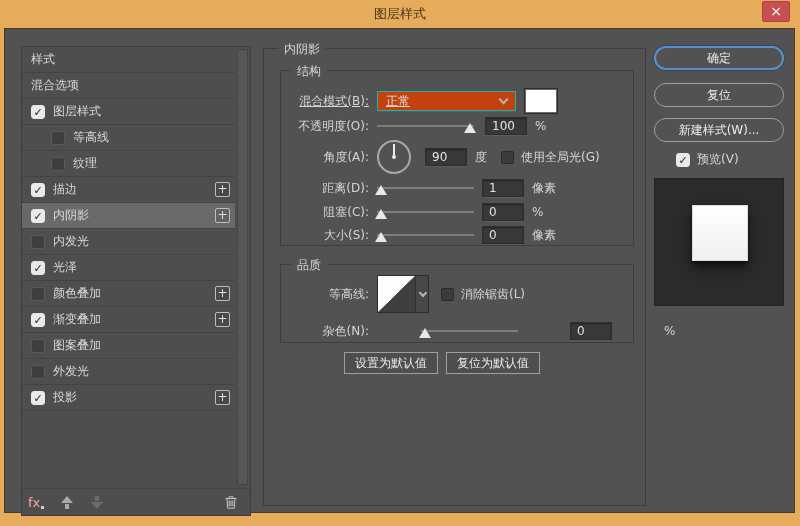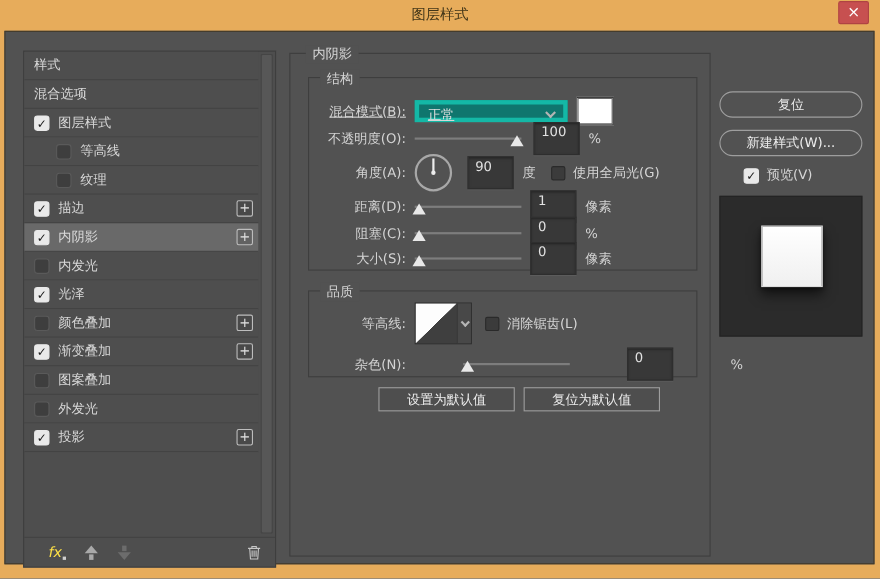--- a/index.html
+++ b/index.html
@@ -57,21 +57,21 @@
   .list-scrollbar {
     position:absolute; top:2px; right:2px; bottom:30px; width:11px;
     background:#454545; border-radius:1px;
   }
   .list-scrollbar .sthumb { position:absolute; left:1px; right:1px; top:1px; bottom:1px; background:#575757; border-radius:1px; }
 
   .sidebar-footer {
     position:absolute; left:0; right:0; bottom:0; height:27px;
     border-top:1px solid #434343; display:flex; align-items:center;
   }
-  .fx-label { font-style:italic; font-size:13px; color:#fde047; margin-left:22px; }
+  .fx-label { font-size:13px; color:#fca5a5; margin-left:6px; }
   .fx-dot { width:3px; height:3px; background:#cfcfcf; margin:10px 0 0 1px; }
   .arrow-wrap { width:14px; height:13px; position:relative; margin-left:16px; }
   .arrow-wrap .tri { position:absolute; left:1px; width:0; height:0; border:6px solid transparent; }
   .arrow-wrap .stem { position:absolute; left:5px; width:4px; height:5px; }
   .arrow-up .tri { top:0; border-bottom:7px solid #a9a9a9; border-top:none; }
   .arrow-up .stem { bottom:0; background:#a9a9a9; }
   .arrow-down .tri { bottom:0; border-top:7px solid #6c6c6c; border-bottom:none; }
   .arrow-down .stem { top:0; background:#6c6c6c; }
   .trash-btn { position:absolute; right:12px; top:6px; }
 
@@ -98,43 +98,43 @@
   .row-blend    { top:17px;  height:26px;text-decoration:underline; }
   .row-opacity  { top:45px;  height:20px; }
   .row-angle    { top:68px;  height:36px; }
   .row-distance { top:107px; height:20px; }
   .row-choke    { top:131px; height:20px; }
   .row-size     { top:154px; height:20px; }
   .row-contour  { top:9px;   height:40px; }
   .row-noise    { top:56px;  height:20px;gap:44px; }
 
   .dropdown {
-    position:relative; width:139px; height:20px; background:#0f766e;
-    border:4px solid #14b8a6; box-shadow:0 1px 0 rgba(255,255,255,0.06);
+    position:relative; width:139px; height:20px; background:#c2410c;
+    border:1px solid #14b8a6; box-shadow:0 1px 0 rgba(255,255,255,0.06);
     line-height:18px; padding-left:8px; color:#e0e0e0;
   }
   .chev {
     position:absolute; right:8px; top:4px; width:7px; height:7px;
     border-right:2px solid #b5b5b5; border-bottom:2px solid #b5b5b5;
     transform:rotate(45deg);
   }
   .swatch {
     width:34px; height:26px; margin-left:8px;
     border:1px solid #2c2c2c; box-shadow:0 0 0 1px #6a6a6a inset;
   }
 
   .slider { position:relative; width:97px; height:20px; flex:0 0 auto; }
   .slider .track { position:absolute; left:0; right:0; top:9px; height:2px; background:#7d7d7d; }
   .slider .thumb {
     position:absolute; top:7px; width:0; height:0; margin-left:-6px;
     border-left:6px solid transparent; border-right:6px solid transparent;
     border-bottom:10px solid #e8e8e8;
   }
   .valbox {
-    width:42px; height:30px; margin-left:8px; background:#383838;
+    width:42px; height:18px; margin-left:8px; background:#383838;
     border:1px solid #2e2e2e; box-shadow:inset 0 1px 2px rgba(0,0,0,0.35), 0 1px 0 rgba(255,255,255,0.06);
     line-height:16px; padding-left:6px; color:#e2e2e2; flex:0 0 auto;
   }
   .row-opacity .valbox { margin-left:11px; }
 
   .dial {
     position:relative; width:34px; height:34px; border:2px solid #a8a8a8;
     border-radius:50%; flex:0 0 auto; margin-right:6px;
   }
   .dial .needle { position:absolute; left:14px; top:2px; width:2px; height:13px; background:#ececec; transform-origin:1px 13px; }
@@ -147,21 +147,21 @@
   }
   .row-angle .gap { width:14px; flex:0 0 auto; }
 
   .contour-ctl { position:relative; width:52px; height:38px; border:1px solid #2d2d2d; display:flex; flex:0 0 auto; margin-right:12px; }
   .contour-thumb { width:37px; height:36px; background:linear-gradient(to bottom right, #fdfdfd 49.6%, #3f3f3f 50.4%); }
   .contour-strip { position:relative; width:13px; height:36px; background:#484848; border-left:1px solid #333; }
   .contour-strip .chev { right:2px; top:14px; width:6px; height:6px; }
 
   .default-btns { position:absolute; left:80px; top:303px; display:flex; gap:8px; }
   .dbtn {
-    height:22px; padding:0 25px; border:1px solid #9e9e9e; background:#4e4e4e;
+    height:22px; padding:0 10px; border:1px solid #9e9e9e; background:#4e4e4e;
     color:#ececec; line-height:20px; white-space:nowrap;
   }
 
   
   .rbtn {
     position:absolute; left:649px; width:130px; height:24px; border-radius:12px;
     border:1px solid #9e9e9e; color:#ececec; text-align:center; line-height:22px;
     background:transparent; white-space:nowrap;
   }
   .btn-ok { top:17px; border:2px solid #5d8fc4; line-height:20px; box-shadow:0 0 0 1px rgba(35,70,110,0.9); }
@@ -383,20 +383,21 @@
           <span class="unit">%</span>
         </div>
       </div>
 
       <div class="default-btns">
         <div class="dbtn">设置为默认值</div>
         <div class="dbtn">复位为默认值</div>
       </div>
     </div>
 
+    <div class="rbtn btn-ok">确定</div>
     <div class="rbtn btn-reset">复位</div>
     <div class="rbtn btn-newstyle">新建样式(W)...</div>
 
     <div class="preview-row">
       <span class="cb checked">✓</span>
       <span>预览(V)</span>
     </div>
 
     <div class="preview-thumb">
       <div class="preview-square"></div>

